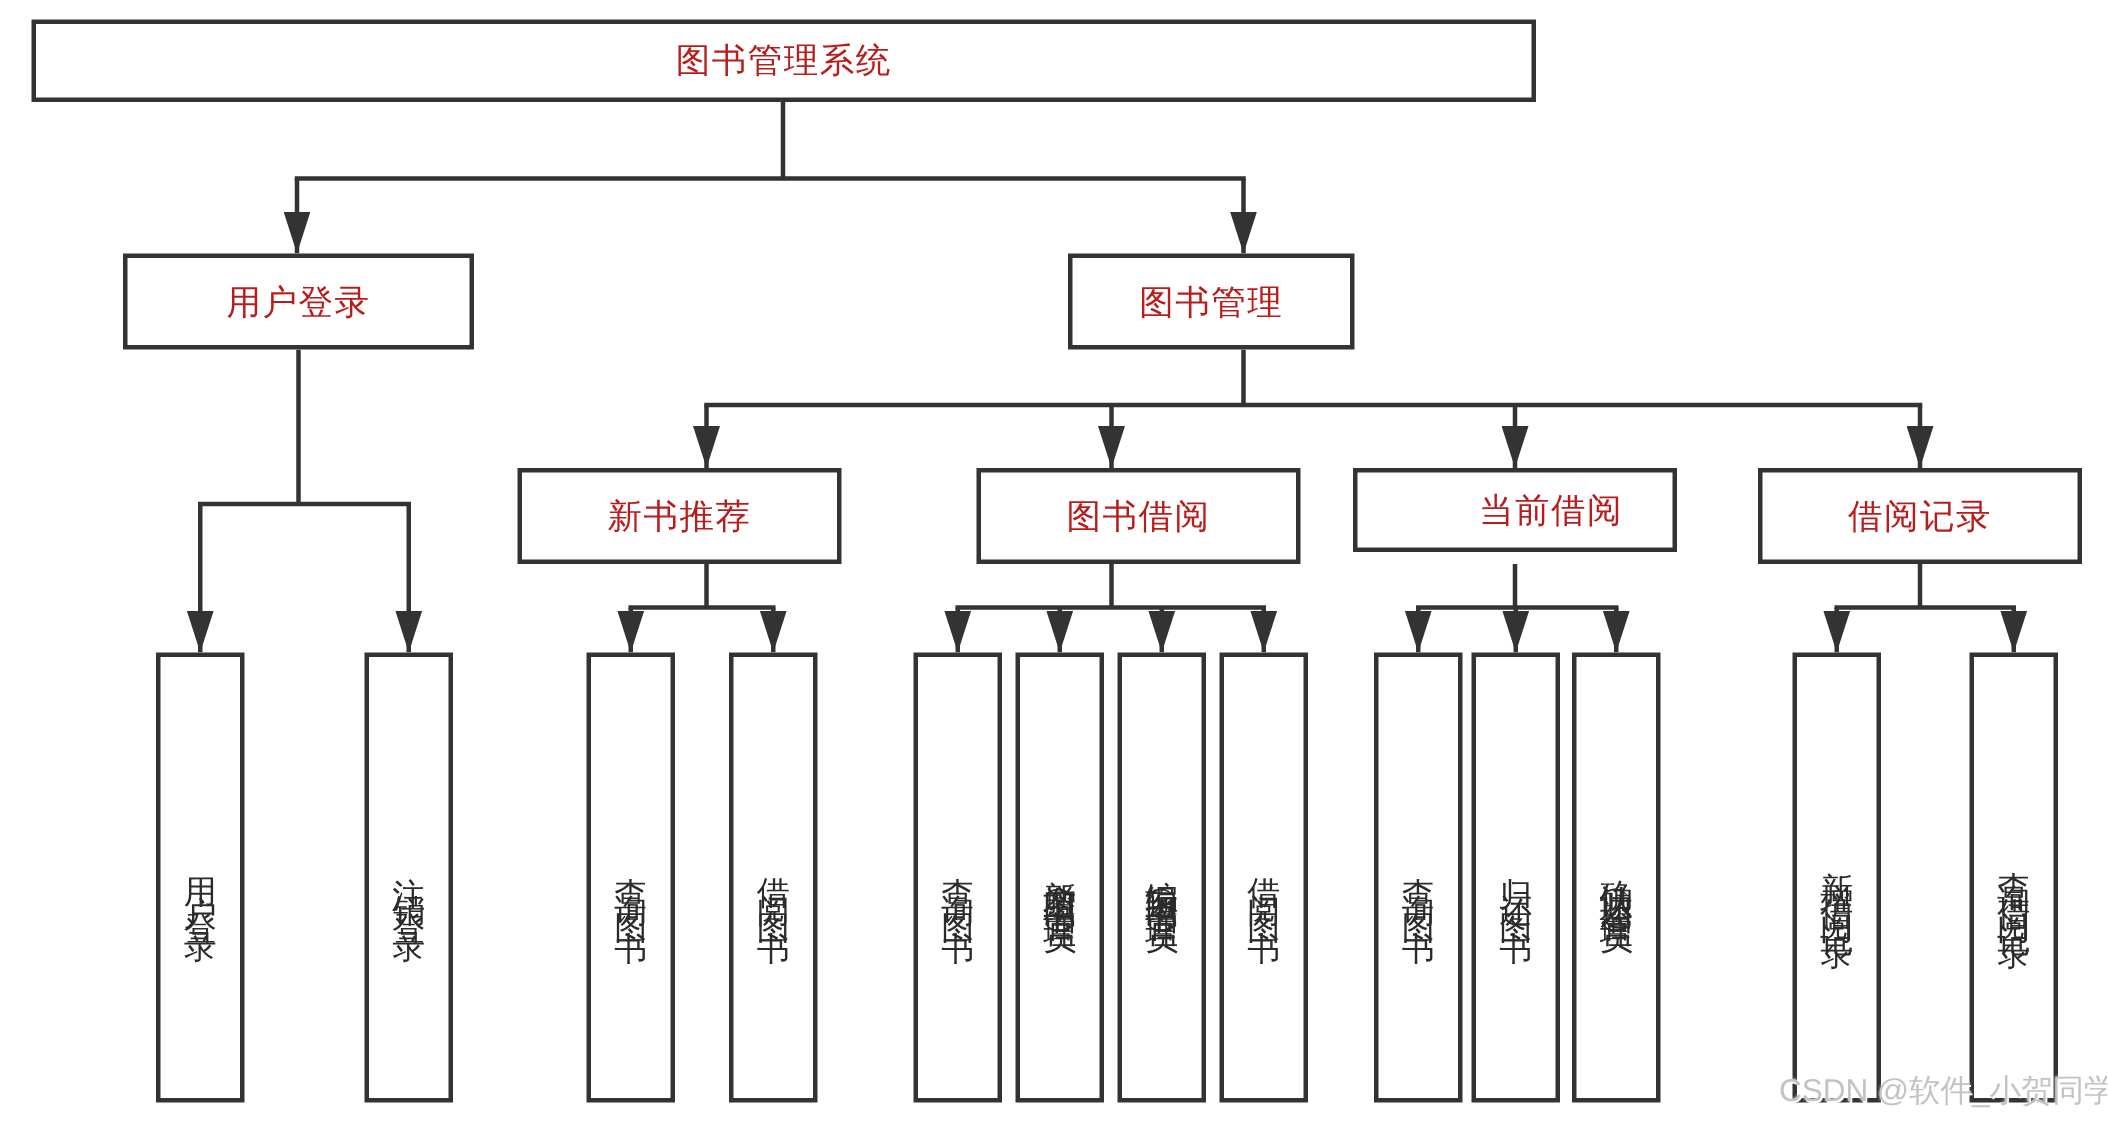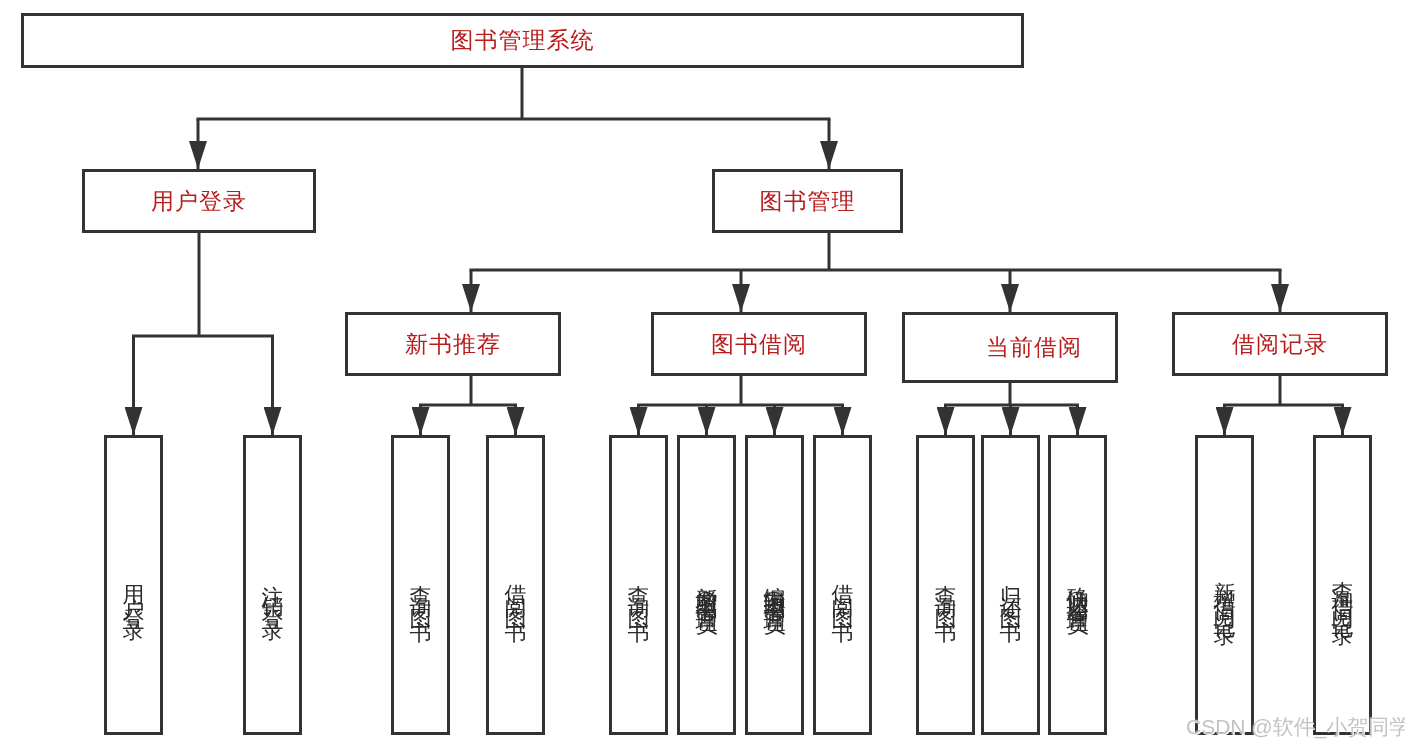--- a/index.html
+++ b/index.html
@@ -140,21 +140,21 @@
   <div class="node" style="left:712px; top:169px; width:191px; height:64px;">
     <span class="hlabel">图书管理</span>
   </div>
 
   <div class="node" style="left:345px; top:312px; width:216px; height:64px;">
     <span class="hlabel">新书推荐</span>
   </div>
   <div class="node" style="left:633px; top:312px; width:216px; height:64px;margin-left:18px;">
     <span class="hlabel">图书借阅</span>
   </div>
-  <div class="node" style="left:902px; top:312px; width:216px; height:71px;padding-left:48px;">
+  <div class="node" style="left:902px; top:312px; width:216px; height:56px;padding-left:48px;">
     <span class="hlabel">当前借阅</span>
   </div>
   <div class="node" style="left:1172px; top:312px; width:216px; height:64px;">
     <span class="hlabel">借阅记录</span>
   </div>
 
   <div class="leaf len4" style="left:104px;">
     <span class="vtext">用户登录</span>
   </div>
   <div class="leaf len4" style="left:243px;">

